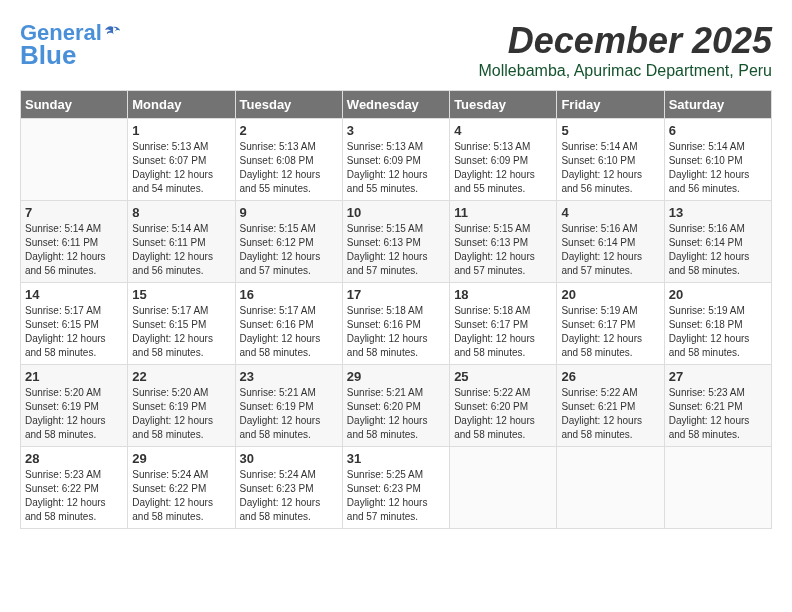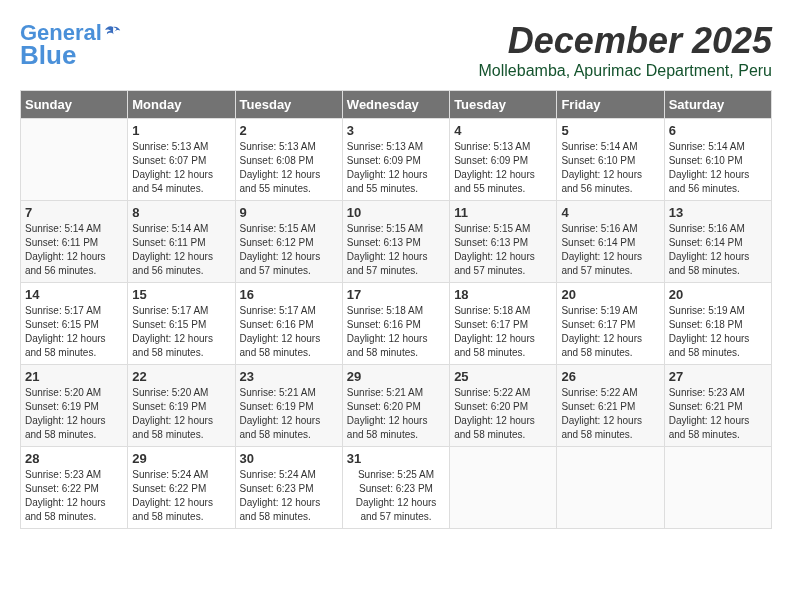--- a/index.html
+++ b/index.html
@@ -346,21 +346,21 @@
         </td>
         <td>
           <span class="day-number">30</span>
           <div class="cell-content" style="white-space: pre-line;">Sunrise: 5:24 AM
 Sunset: 6:23 PM
 Daylight: 12 hours
 and 58 minutes.</div>
         </td>
         <td>
           <span class="day-number">31</span>
-          <div class="cell-content" style="white-space: pre-line; text-align: center;">Sunrise: 5:25 AM
+          <div class="cell-content" style="white-space: pre-line;">Sunrise: 5:25 AM
 Sunset: 6:23 PM
 Daylight: 12 hours
 and 57 minutes.</div>
         </td>
         <td class="empty-cell"></td>
         <td class="empty-cell"></td>
         <td class="empty-cell"></td>
       </tr>
     </tbody>
 </table>

